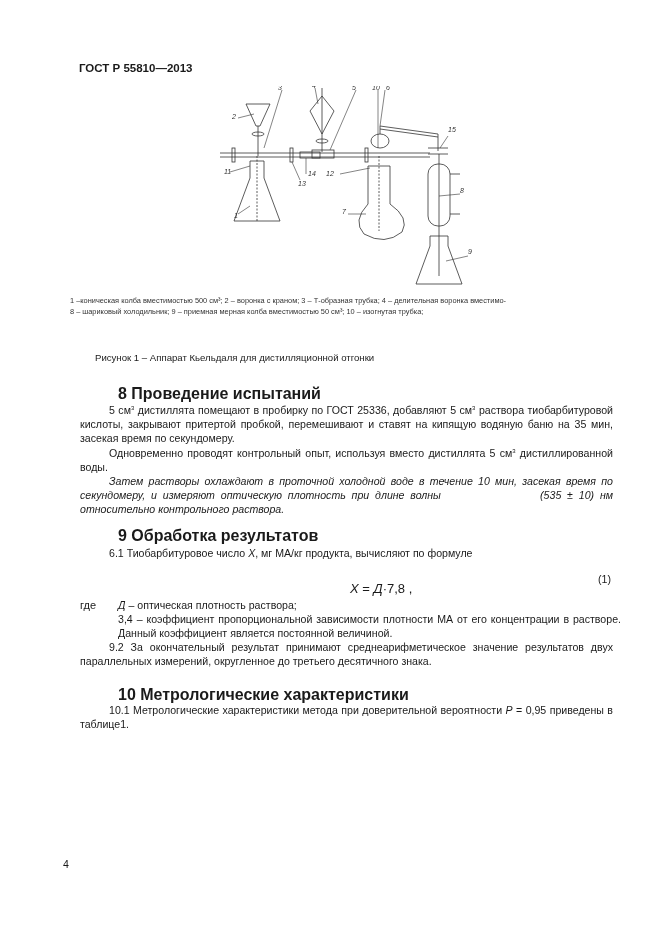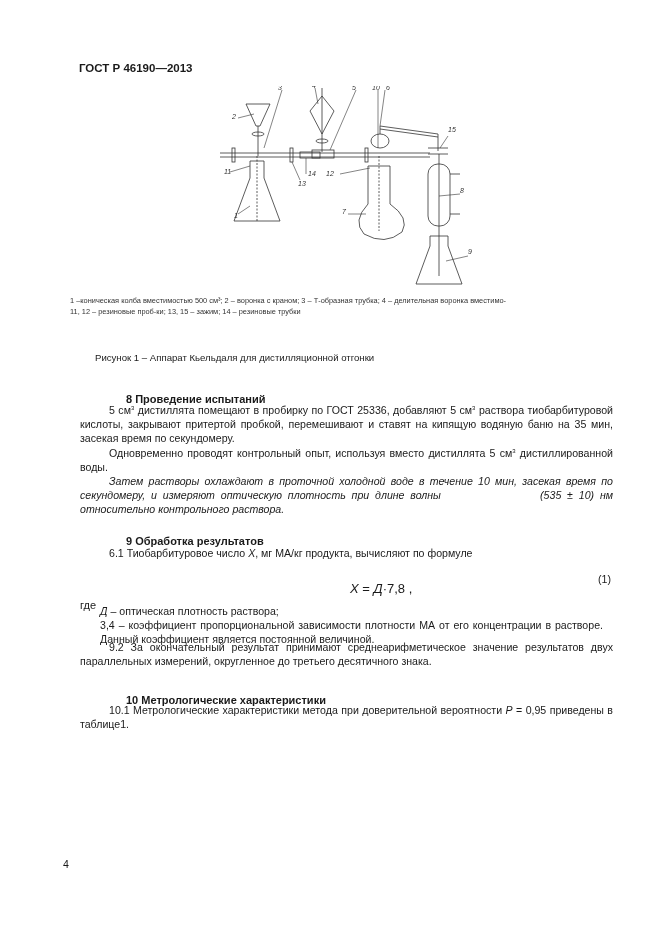--- a/index.html
+++ b/index.html
@@ -3,35 +3,35 @@
 <meta charset="utf-8">
 <style>
   html, body { margin: 0; padding: 0; background: #ffffff; }
   body { width: 661px; height: 936px; position: relative; overflow: hidden;
          font-family: "Liberation Sans", sans-serif; color: #1a1a1a; }
   .header { position: absolute; left: 79px; top: 62px; font-size: 11.5px; font-weight: bold; }
   .figure { position: absolute; left: 220px; top: 86px; width: 260px; height: 200px; }
   .legend { position: absolute; left: 70px; top: 295px; width: 540px; text-align: left;
             font-size: 7.4px; line-height: 11px; color: #333; }
   .caption { position: absolute; left: 95px; top: 352px; width: 540px; text-align: left; font-size: 9.6px; }
-  h2 { position: absolute; margin: 16px; font-size: 11px; font-weight: bold; left: 110px; }
+  h2 { position: absolute; margin: 8px; font-size: 16px; font-weight: bold; left: 110px; }
   .para { position: absolute; left: 80px; width: 533px; font-size: 10.6px; line-height: 14.2px; text-align: justify; }
   .ind { text-indent: 29px; }
   sup { font-size: 6px; vertical-align: 4px; line-height: 0; }
   .formula { position: absolute; top: 581px; left: 350px; font-size: 13px; }
   .eqnum { position: absolute; top: 573px; left: 598px; font-size: 10.6px; }
   .pagenum { position: absolute; left: 63px; top: 858px; font-size: 10.6px; }
   .where-row { position: absolute; left: 80px; font-size: 11px; line-height: 14.2px; }
-  .where-body { position: absolute; left: 100px; width: 503px; font-size: 10.6px; line-height: 14.2px; text-align: justify; margin-top: 6px; }
+  .where-body { position: absolute; left: 118px; width: 503px; font-size: 10.6px; line-height: 14.2px; text-align: justify; }
   em { font-style: italic; }
 </style>
 </head>
 <body>
 
-<div class="header">ГОСТ Р 46190—2013</div>
+<div class="header">ГОСТ Р 55810—2013</div>
 
 <svg class="figure" viewBox="0 0 260 200" fill="none" stroke="#333" stroke-width="0.8">
 
   <path d="M30 75 L30 92 L14 135 L60 135 L44 92 L44 75 Z"></path>
   <line x1="37" y1="70" x2="37" y2="135" stroke-dasharray="2,1.5"></line>
 
   <path d="M26 18 L50 18 L40 40 L36 40 Z"></path>
   <line x1="38" y1="40" x2="38" y2="70"></line>
   <ellipse cx="38" cy="48" rx="6" ry="2"></ellipse>
 
@@ -95,21 +95,21 @@
       <text x="122" y="128" stroke="none">7</text>
     <line x1="219" y1="110" x2="240" y2="108"></line>
       <text x="240" y="107" stroke="none">8</text>
     <line x1="226" y1="175" x2="248" y2="170"></line>
       <text x="248" y="168" stroke="none">9</text>
   </g>
 </svg>
 
 <div class="legend">
   <div>1 –коническая колба вместимостью 500 см³;  2 – воронка с краном; 3 – Т-образная трубка; 4 – делительная воронка вместимо-</div>
-  <div>11, 12 – резиновые проб-ки; 13, 15 – зажим; 14 – резиновые трубки</div>
+  <div>8 – шариковый холодильник; 9 – приемная мерная колба вместимостью 50 см³; 10 – изогнутая трубка;</div>
 </div>
 
 <div class="caption">Рисунок 1 – Аппарат Кьельдаля для дистилляционной отгонки</div>
 
 <h2 style="top:377px">8 Проведение испытаний</h2>
 
 <div class="para ind" style="top:403px"><span>5 см</span><sup>3</sup><span> дистиллята помещают в пробирку по ГОСТ 25336, добавляют 5 см</span><sup>3</sup><span> раствора тиобарбитуровой кислоты, закрывают притертой пробкой, перемешивают и ставят на кипящую водяную баню на 35 мин, засекая время по секундомеру.</span></div>
 
 <div class="para ind" style="top:446px"><span>Одновременно проводят контрольный опыт, используя вместо дистиллята 5 см</span><sup>3</sup><span> дистиллированной воды.</span></div>
 

